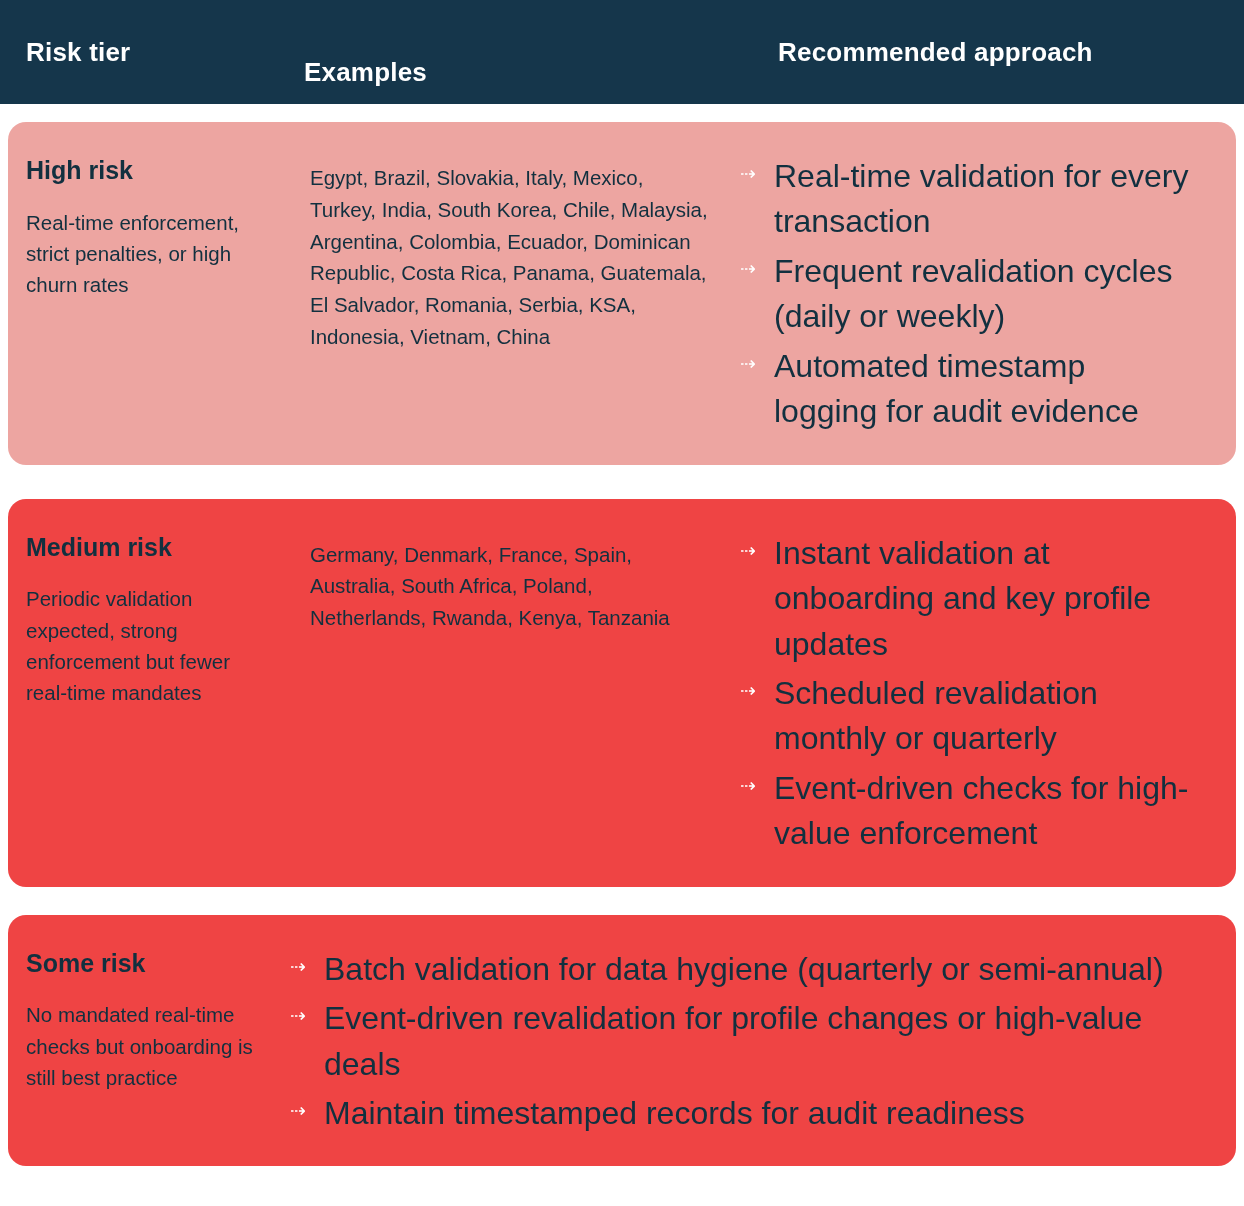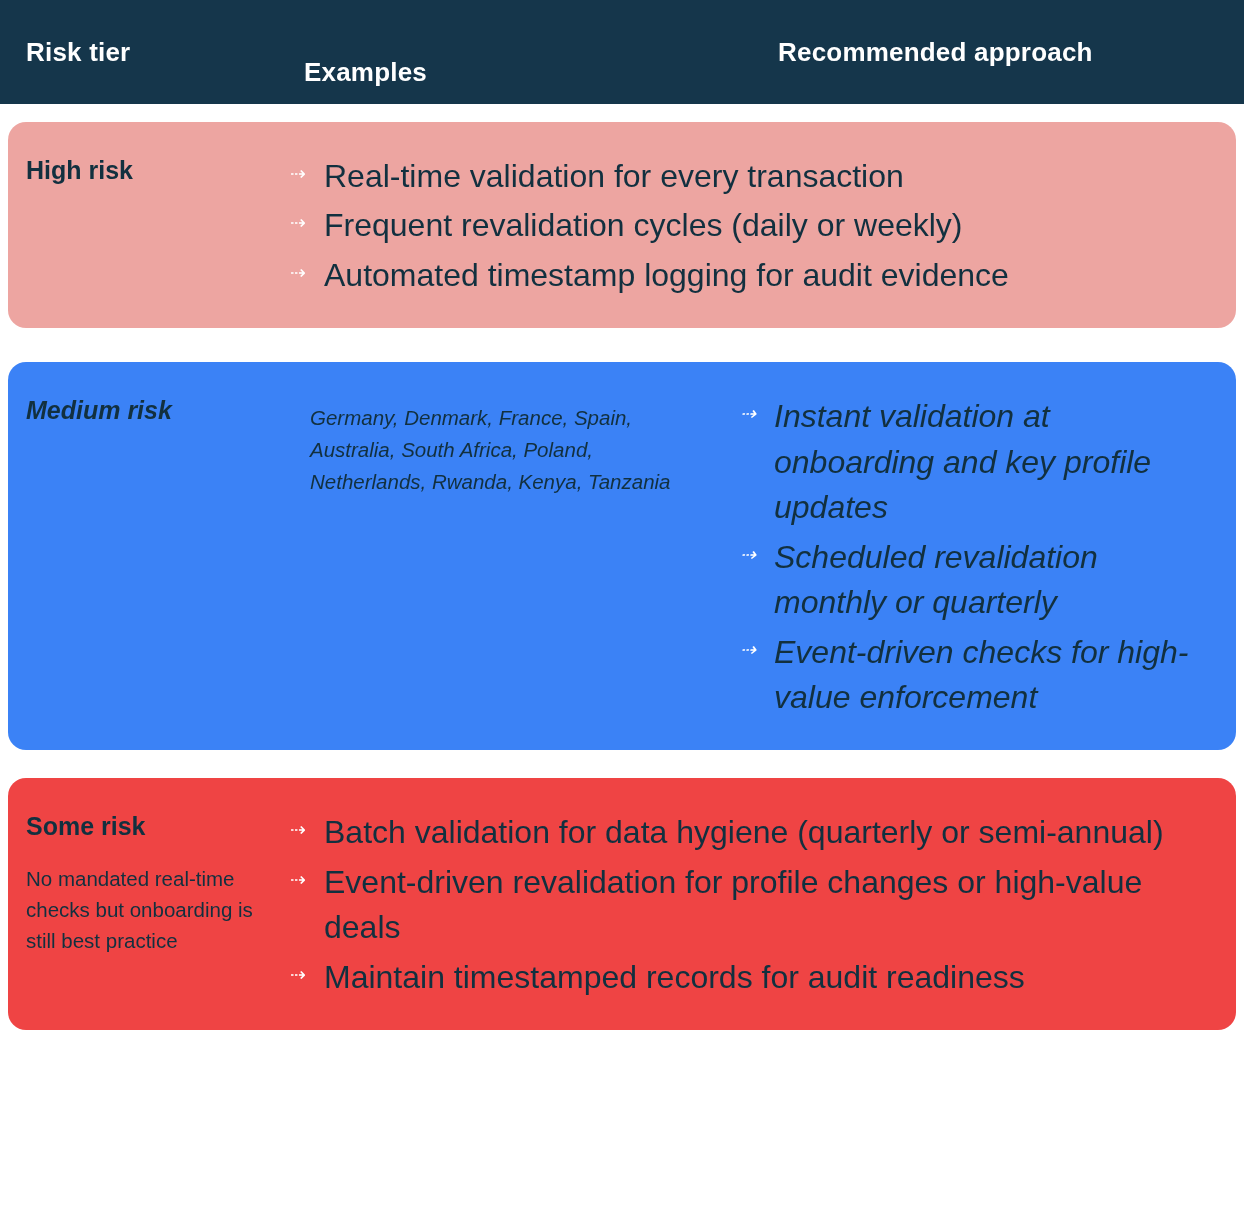--- a/index.html
+++ b/index.html
@@ -40,21 +40,21 @@
 
   
   .row {
     display: flex;
     border-radius: 18px;
     box-sizing: border-box;
     margin: 0 8px;
     padding: 22px 16px 26px 0;
   }
   .row.high   { background: #eda5a1; margin-top: 18px; }
-  .row.medium { background: #3b82f6; margin-top: 34px; font-style: italic; }
+  .row.medium { background: #ef4444; margin-top: 34px; }
   .row.some   { background: #ef4444; margin-top: 28px; }
 
   .cell-tier {
     width: 282px;
     padding: 12px 20px 0 18px;
     box-sizing: border-box;
   }
   .tier-title {
     font-size: 25px;
     font-weight: bold;
@@ -114,21 +114,23 @@
 
   <div class="header">
     <div class="col col-tier">Risk tier</div>
     <div class="col col-ex">Examples</div>
     <div class="col col-rec">Recommended approach</div>
   </div>
 
   <div class="row high">
     <div class="cell-tier">
       <div class="tier-title">High risk</div>
+      <div class="tier-desc">Real-time enforcement, strict penalties, or high churn rates</div>
     </div>
+    <div class="cell-examples">Egypt, Brazil, Slovakia, Italy, Mexico, Turkey, India, South Korea, Chile, Malaysia, Argentina, Colombia, Ecuador, Dominican Republic, Costa Rica, Panama, Guatemala, El Salvador, Romania, Serbia, KSA, Indonesia, Vietnam, China</div>
     <div class="cell-rec">
       <ul class="rec-list">
         <li class="rec-item">
           <span class="arrow">⇢</span>
           <span class="rec-text">Real-time validation for every transaction</span>
         </li>
         <li class="rec-item">
           <span class="arrow">⇢</span>
           <span class="rec-text">Frequent revalidation cycles (daily or weekly)</span>
         </li>
@@ -136,20 +138,21 @@
           <span class="arrow">⇢</span>
           <span class="rec-text">Automated timestamp logging for audit evidence</span>
         </li>
       </ul>
     </div>
   </div>
 
   <div class="row medium">
     <div class="cell-tier">
       <div class="tier-title">Medium risk</div>
+      <div class="tier-desc">Periodic validation expected, strong enforcement but fewer real-time mandates</div>
     </div>
     <div class="cell-examples">Germany, Denmark, France, Spain, Australia, South Africa, Poland, Netherlands, Rwanda, Kenya, Tanzania</div>
     <div class="cell-rec">
       <ul class="rec-list">
         <li class="rec-item">
           <span class="arrow">⇢</span>
           <span class="rec-text">Instant validation at onboarding and key profile updates</span>
         </li>
         <li class="rec-item">
           <span class="arrow">⇢</span>

